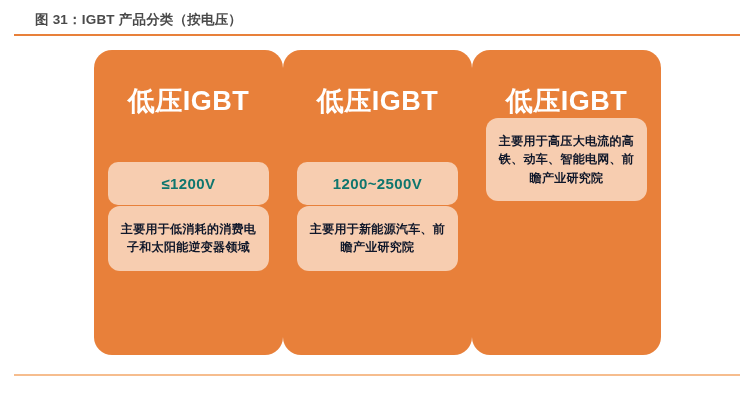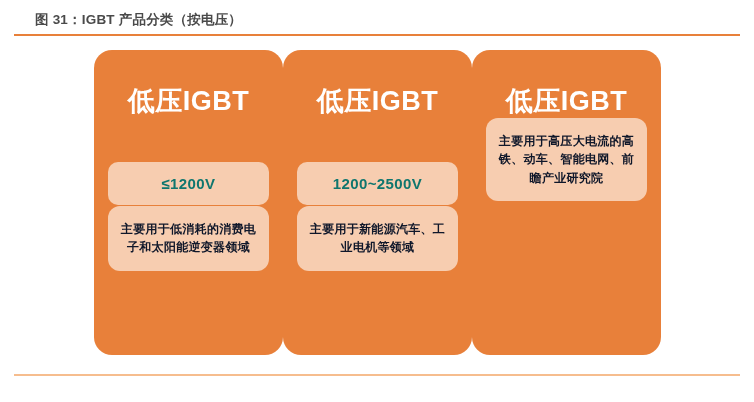--- a/index.html
+++ b/index.html
@@ -156,21 +156,21 @@
 
     <div class="card">
       <div class="card-title">低压IGBT</div>
       <div class="chip">≤1200V</div>
       <div class="desc">主要用于低消耗的消费电子和太阳能逆变器领域</div>
     </div>
 
     <div class="card">
       <div class="card-title">低压IGBT</div>
       <div class="chip">1200~2500V</div>
-      <div class="desc">主要用于新能源汽车、工业电机等领域</div>
+      <div class="desc">主要用于新能源汽车、前瞻产业研究院</div>
     </div>
 
     <div class="card">
       <div class="card-title">低压IGBT</div>
       <div class="desc">主要用于高压大电流的高铁、动车、智能电网、前瞻产业研究院</div>
     </div>
 
   </div>
 
   <div class="rule-bottom"></div>

